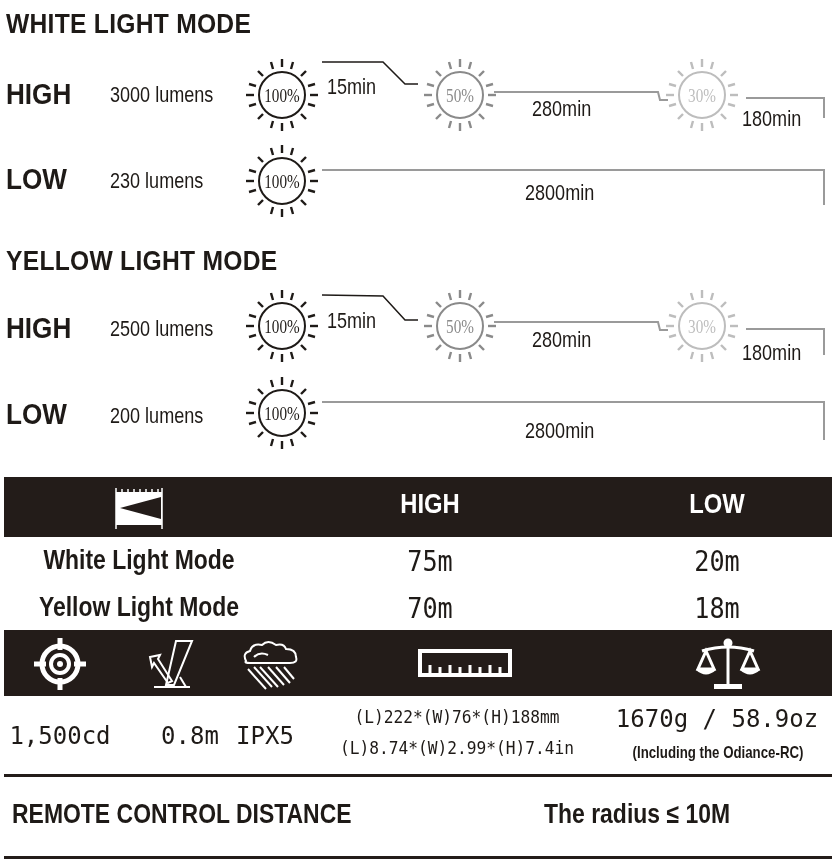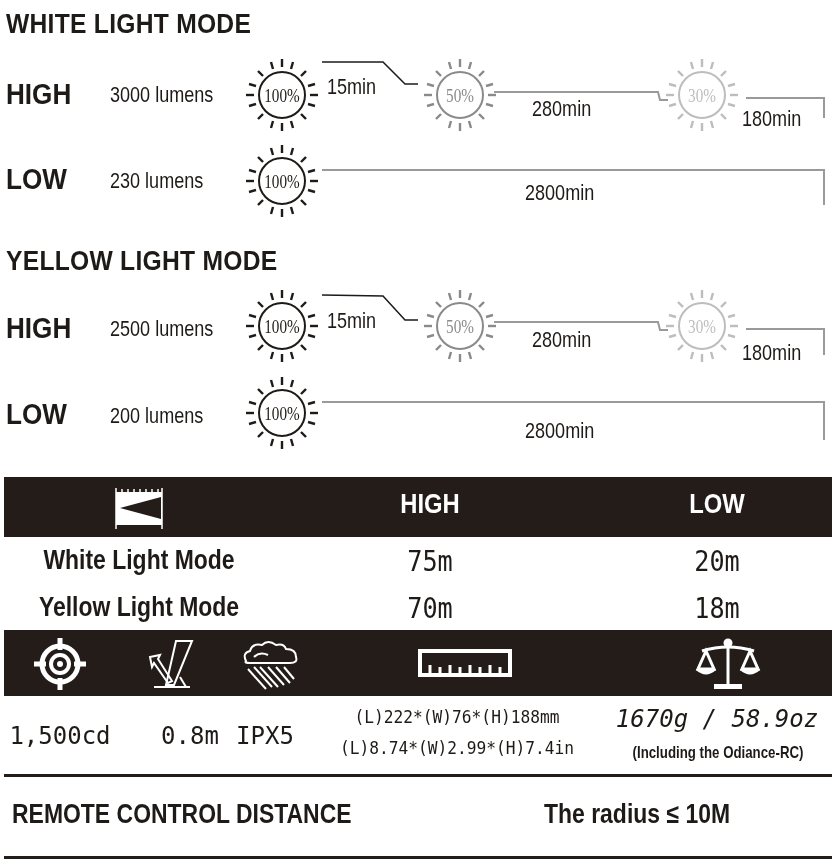--- a/index.html
+++ b/index.html
@@ -255,19 +255,19 @@
     <path d="M47,32 Q56,40 65,32" fill="#fff"></path>
     <rect x="20" y="47" width="28" height="5" fill="#fff" stroke="none"></rect>
   </svg>
 </div>
 
 <div class="abs spec" style="left:0px;top:722px;width:120px;">1,500cd</div>
 <div class="abs spec" style="left:144px;top:722px;width:92px;">0.8m</div>
 <div class="abs spec" style="left:218px;top:722px;width:94px;">IPX5</div>
 <div class="abs spec-small" style="left:322px;top:706px;width:270px;">(L)222*(W)76*(H)188mm</div>
 <div class="abs spec-small" style="left:322px;top:737px;width:270px;">(L)8.74*(W)2.99*(H)7.4in</div>
-<div class="abs spec" style="left:604px;top:705px;width:226px;font-style:italic;">1670g / 58.9oz</div>
+<div class="abs spec" style="left:604px;top:705px;width:226px;">1670g / 58.9oz</div>
 <div class="abs note" style="left:600px;top:743px;width:236px;">(Including the Odiance-RC)</div>
 
 <div class="hr" style="top:774px;"></div>
 <div class="abs remote-label" style="left:12px;top:799px;">REMOTE CONTROL DISTANCE</div>
 <div class="abs remote-val" style="left:544px;top:799px;">The radius ≤ 10M</div>
 <div class="hr" style="top:856px;"></div>
 
 </body></html>

